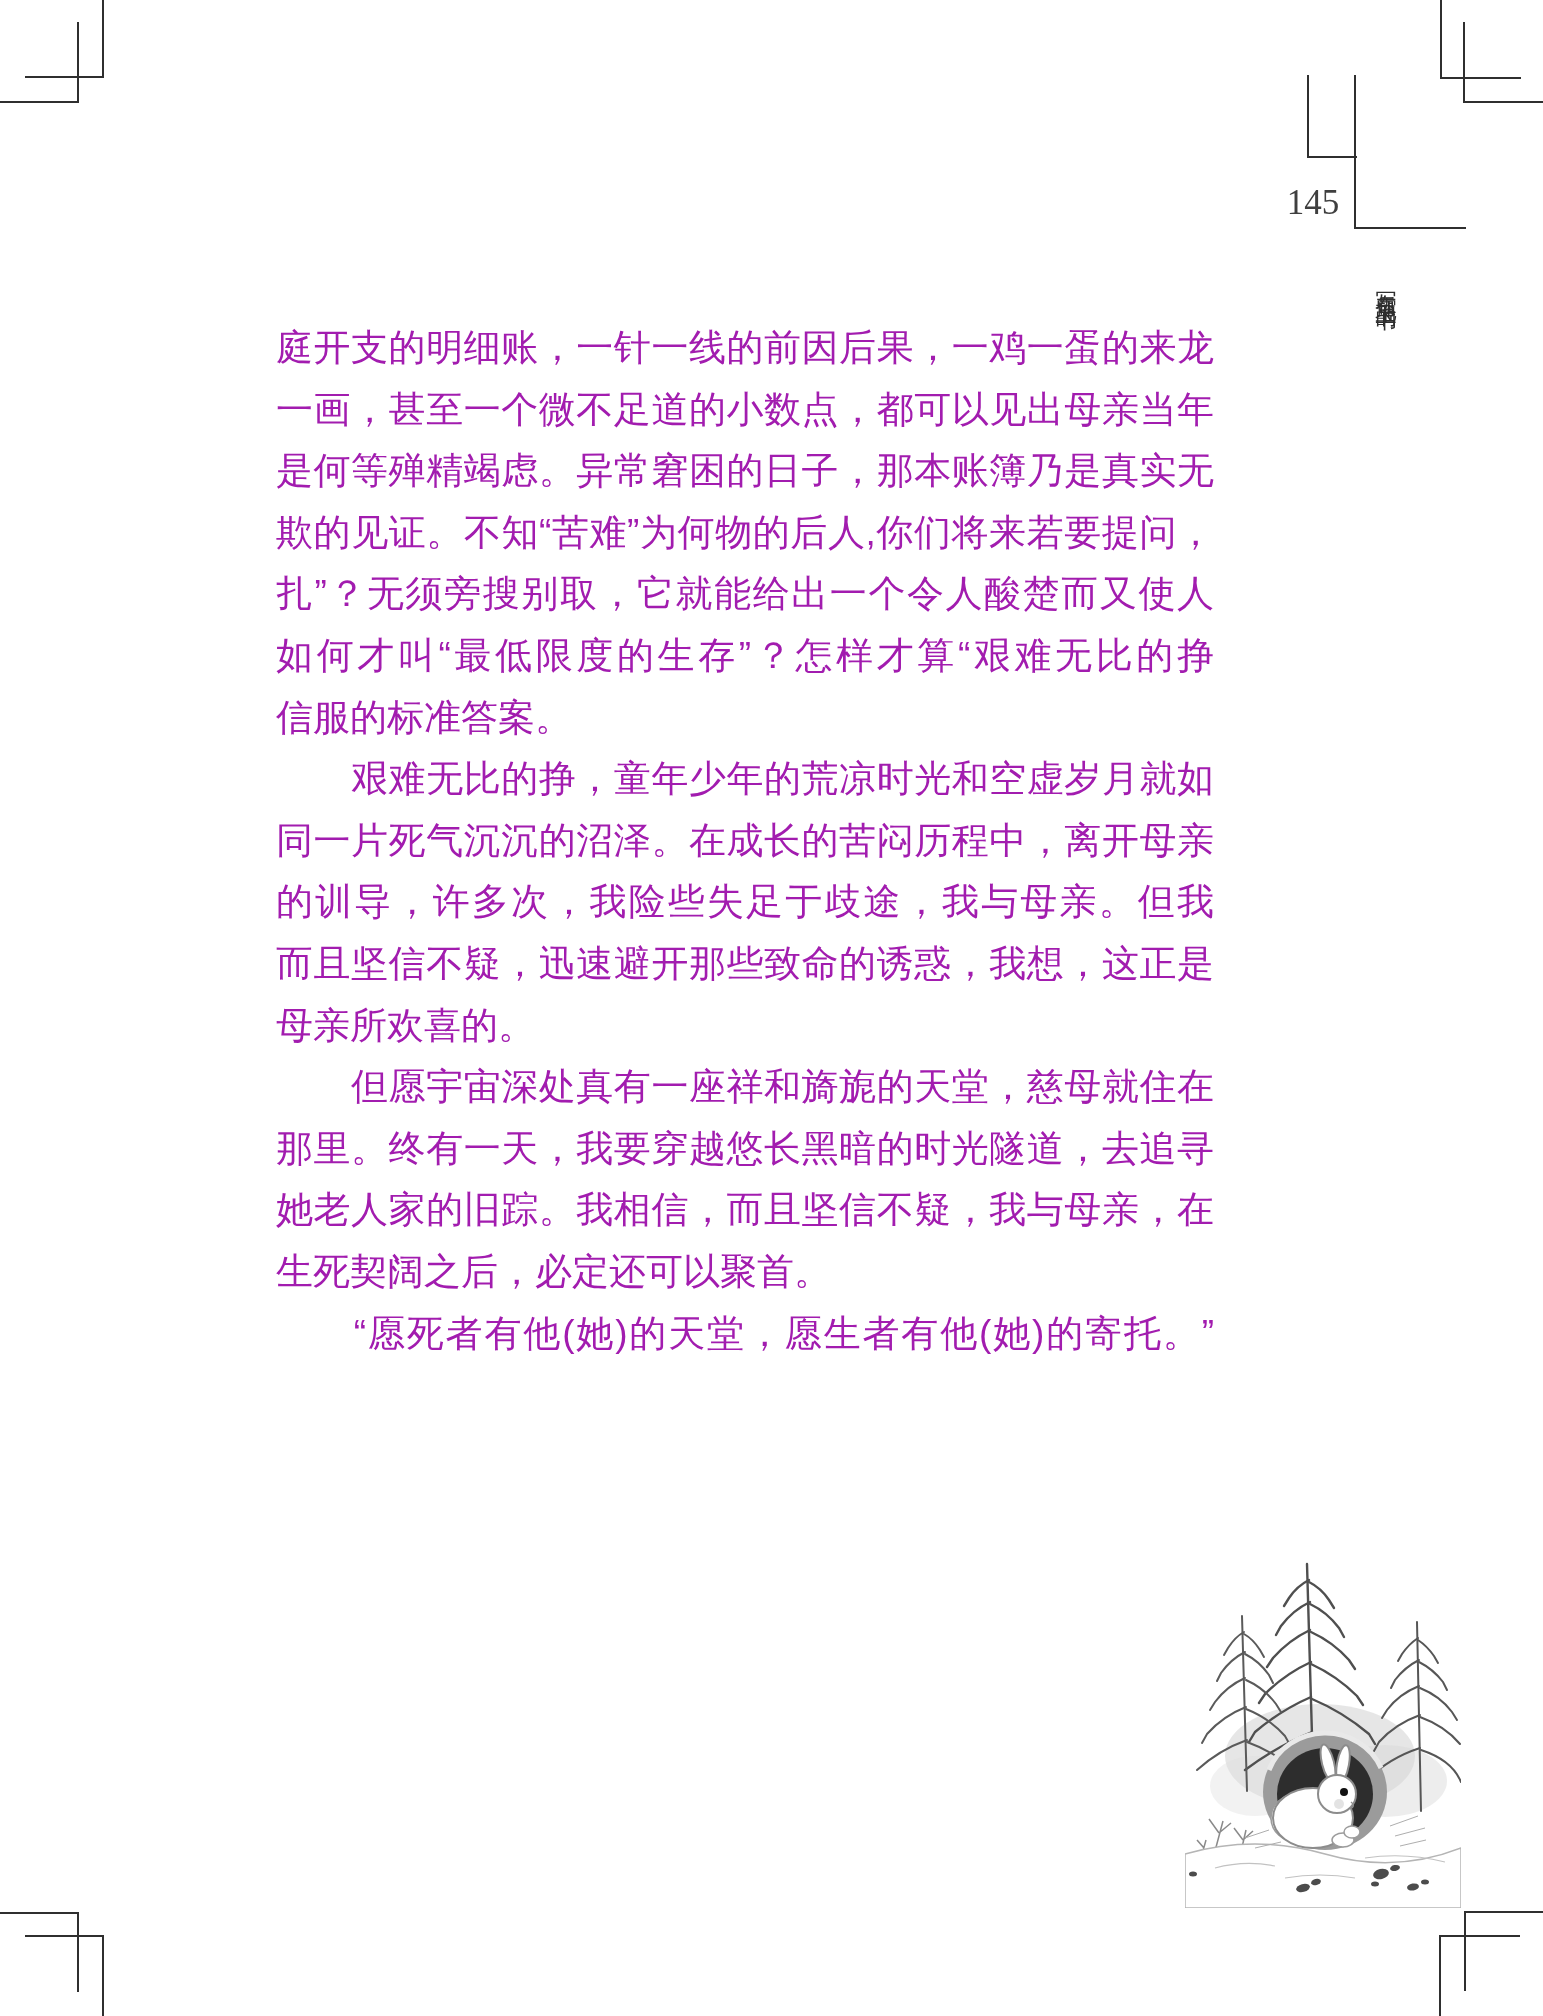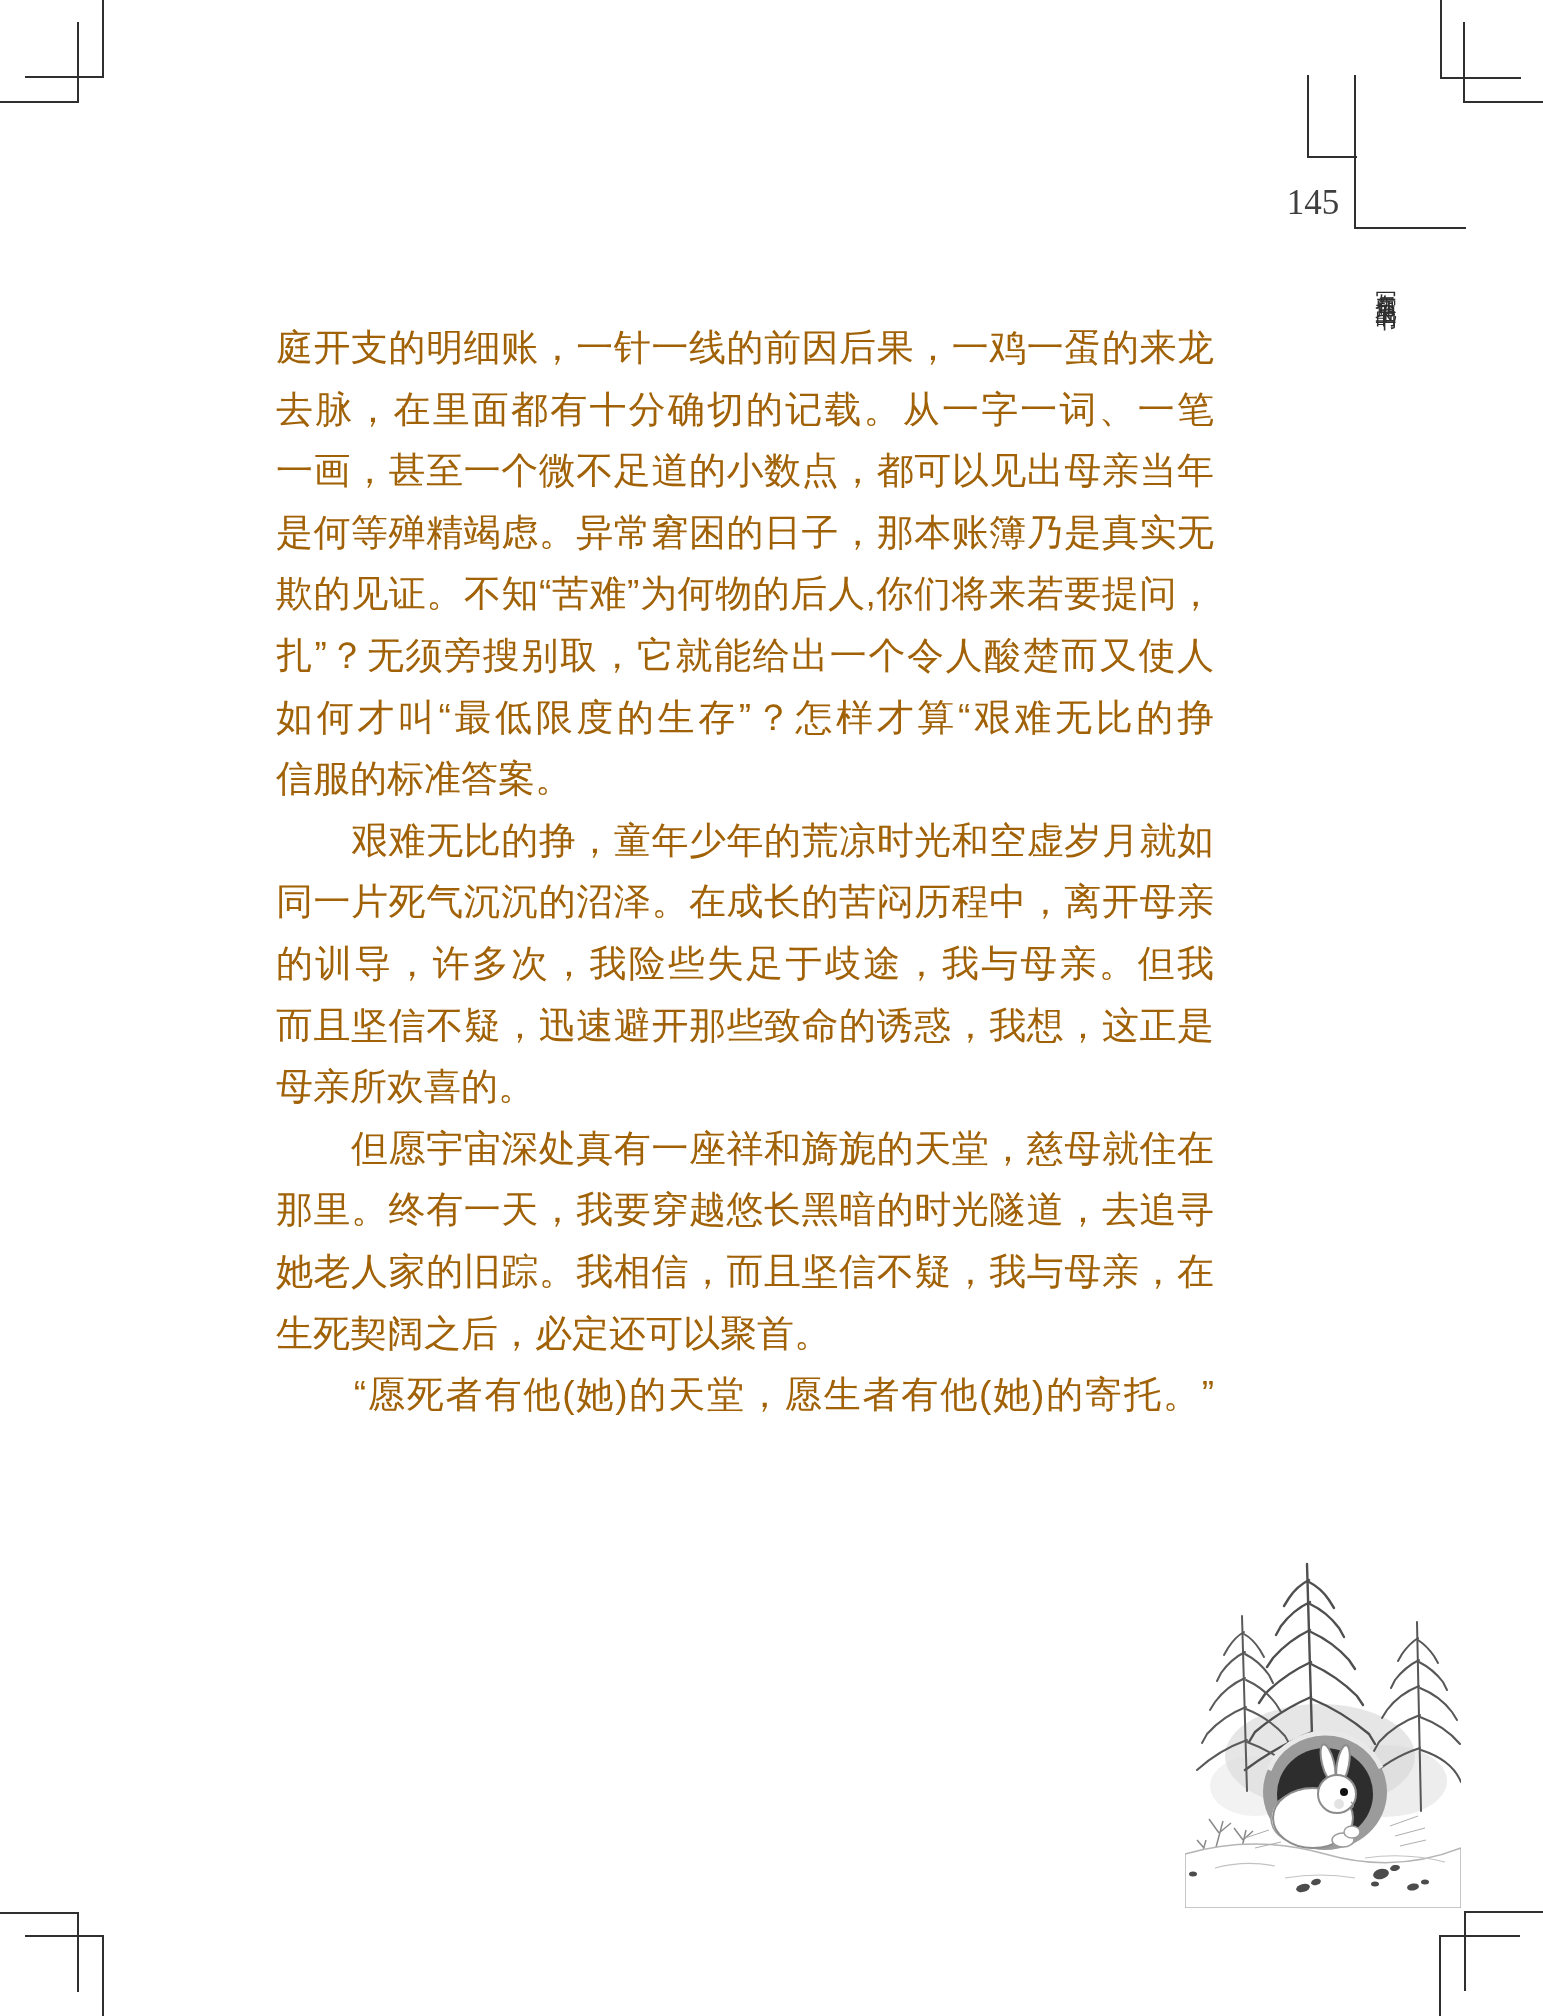--- a/index.html
+++ b/index.html
@@ -10,21 +10,21 @@
     overflow:hidden;
     font-family:"Liberation Sans",sans-serif;
   }
   
   .mark{position:absolute;background:#2f2f2f;}
   
   .text-block{
     position:absolute;
     left:276px;top:317px;width:938px;
     font-size:37px;
-    color:#a16207;
+    color:#a21caf;
     letter-spacing:0;
   }
   .line{
     height:61.6px;
     line-height:61.6px;
     white-space:nowrap;
     text-align:left;
   }
   .line.fill{
     text-align:justify;
@@ -86,21 +86,20 @@
   <div class="mark" style="left:1464px;top:1911px;width:2px;height:80px"></div>
   <div class="mark" style="left:1440px;top:1935px;width:80px;height:2px"></div>
   <div class="mark" style="left:1439px;top:1935px;width:2px;height:81px"></div>
 
   <div class="page-number">145</div>
 
   <div class="margin-title">写在雪地上的书</div>
 
   <div class="text-block">
     <div class="line fill">庭开支的明细账，一针一线的前因后果，一鸡一蛋的来龙</div>
-    <div class="line fill">去脉，在里面都有十分确切的记载。从一字一词、一笔</div>
     <div class="line fill">一画，甚至一个微不足道的小数点，都可以见出母亲当年</div>
     <div class="line fill">是何等殚精竭虑。异常窘困的日子，那本账簿乃是真实无</div>
     <div class="line fill">欺的见证。不知“苦难”为何物的后人,你们将来若要提问，</div>
     <div class="line fill">扎”？无须旁搜别取，它就能给出一个令人酸楚而又使人</div>
     <div class="line fill">如何才叫“最低限度的生存”？怎样才算“艰难无比的挣</div>
     <div class="line">信服的标准答案。</div>
     <div class="line fill">　　艰难无比的挣，童年少年的荒凉时光和空虚岁月就如</div>
     <div class="line fill">同一片死气沉沉的沼泽。在成长的苦闷历程中，离开母亲</div>
     <div class="line fill">的训导，许多次，我险些失足于歧途，我与母亲。但我</div>
     <div class="line fill">而且坚信不疑，迅速避开那些致命的诱惑，我想，这正是</div>

